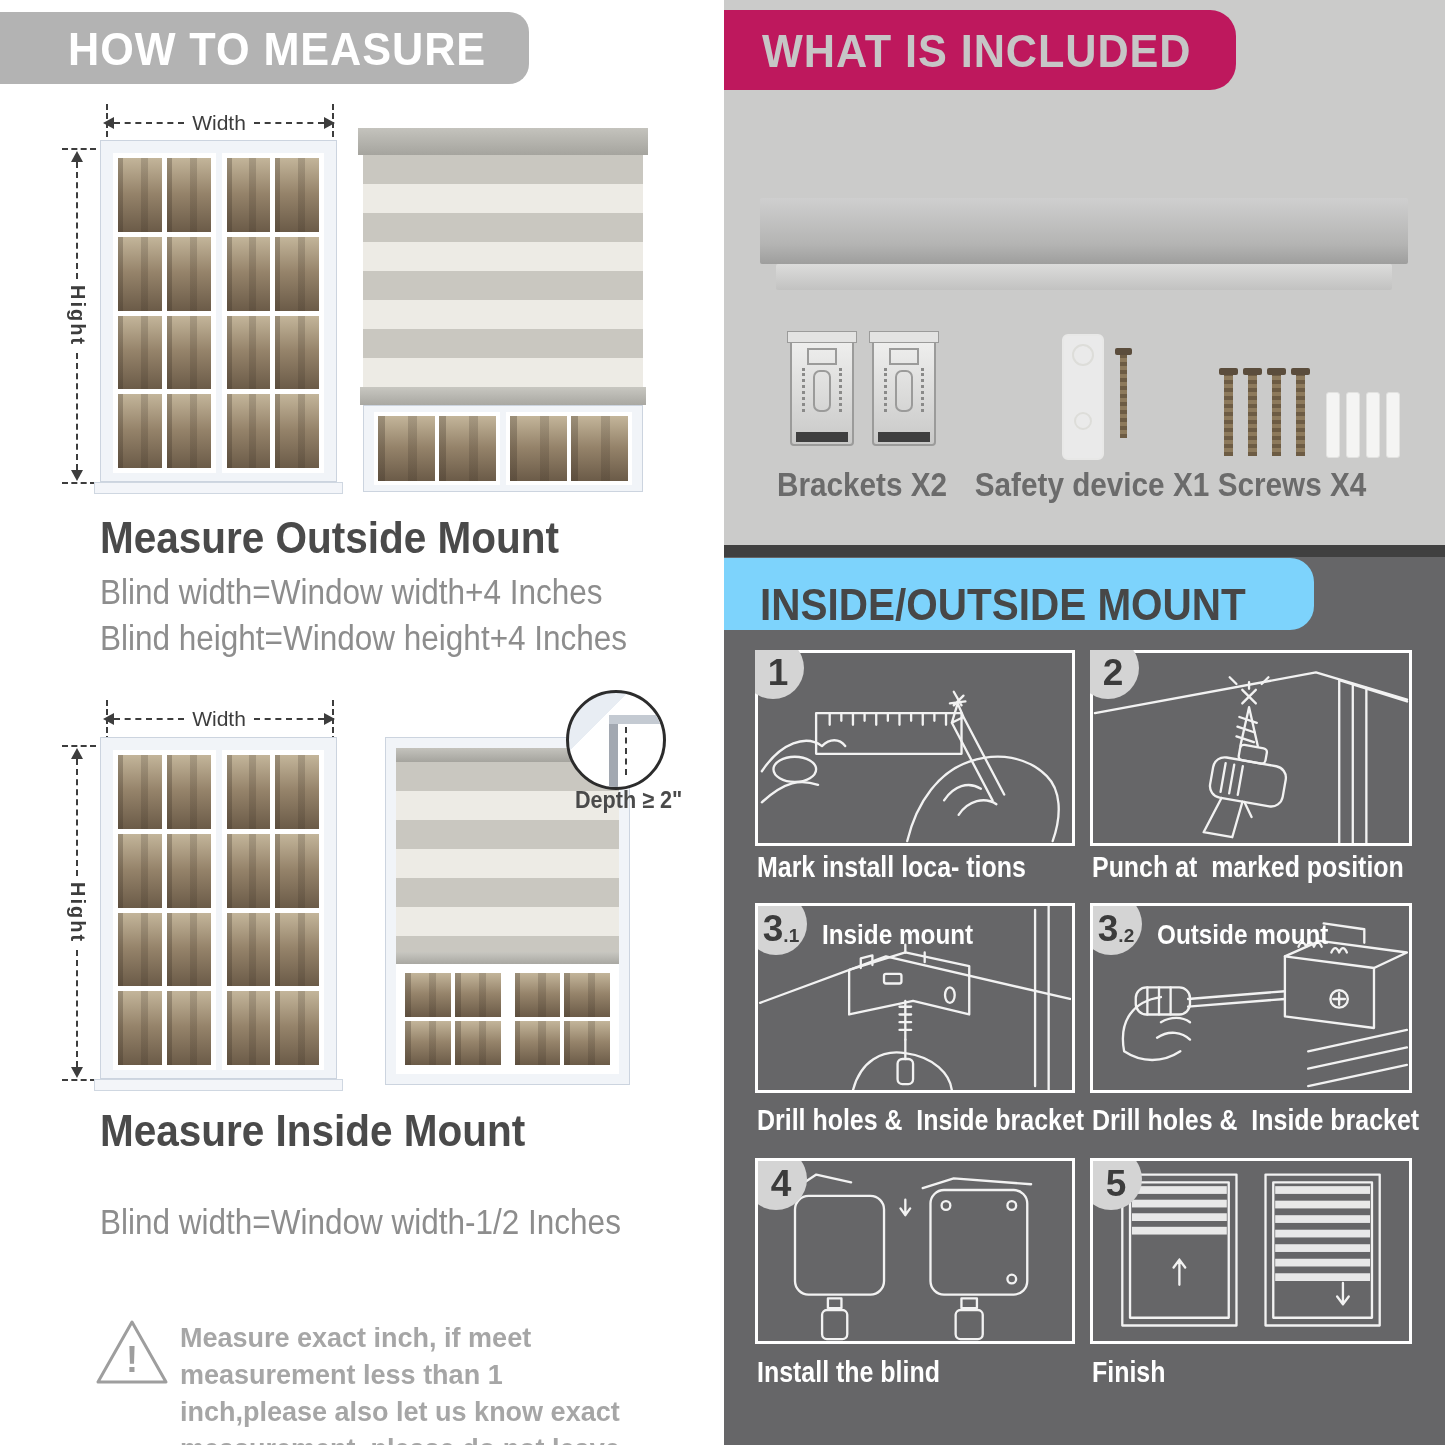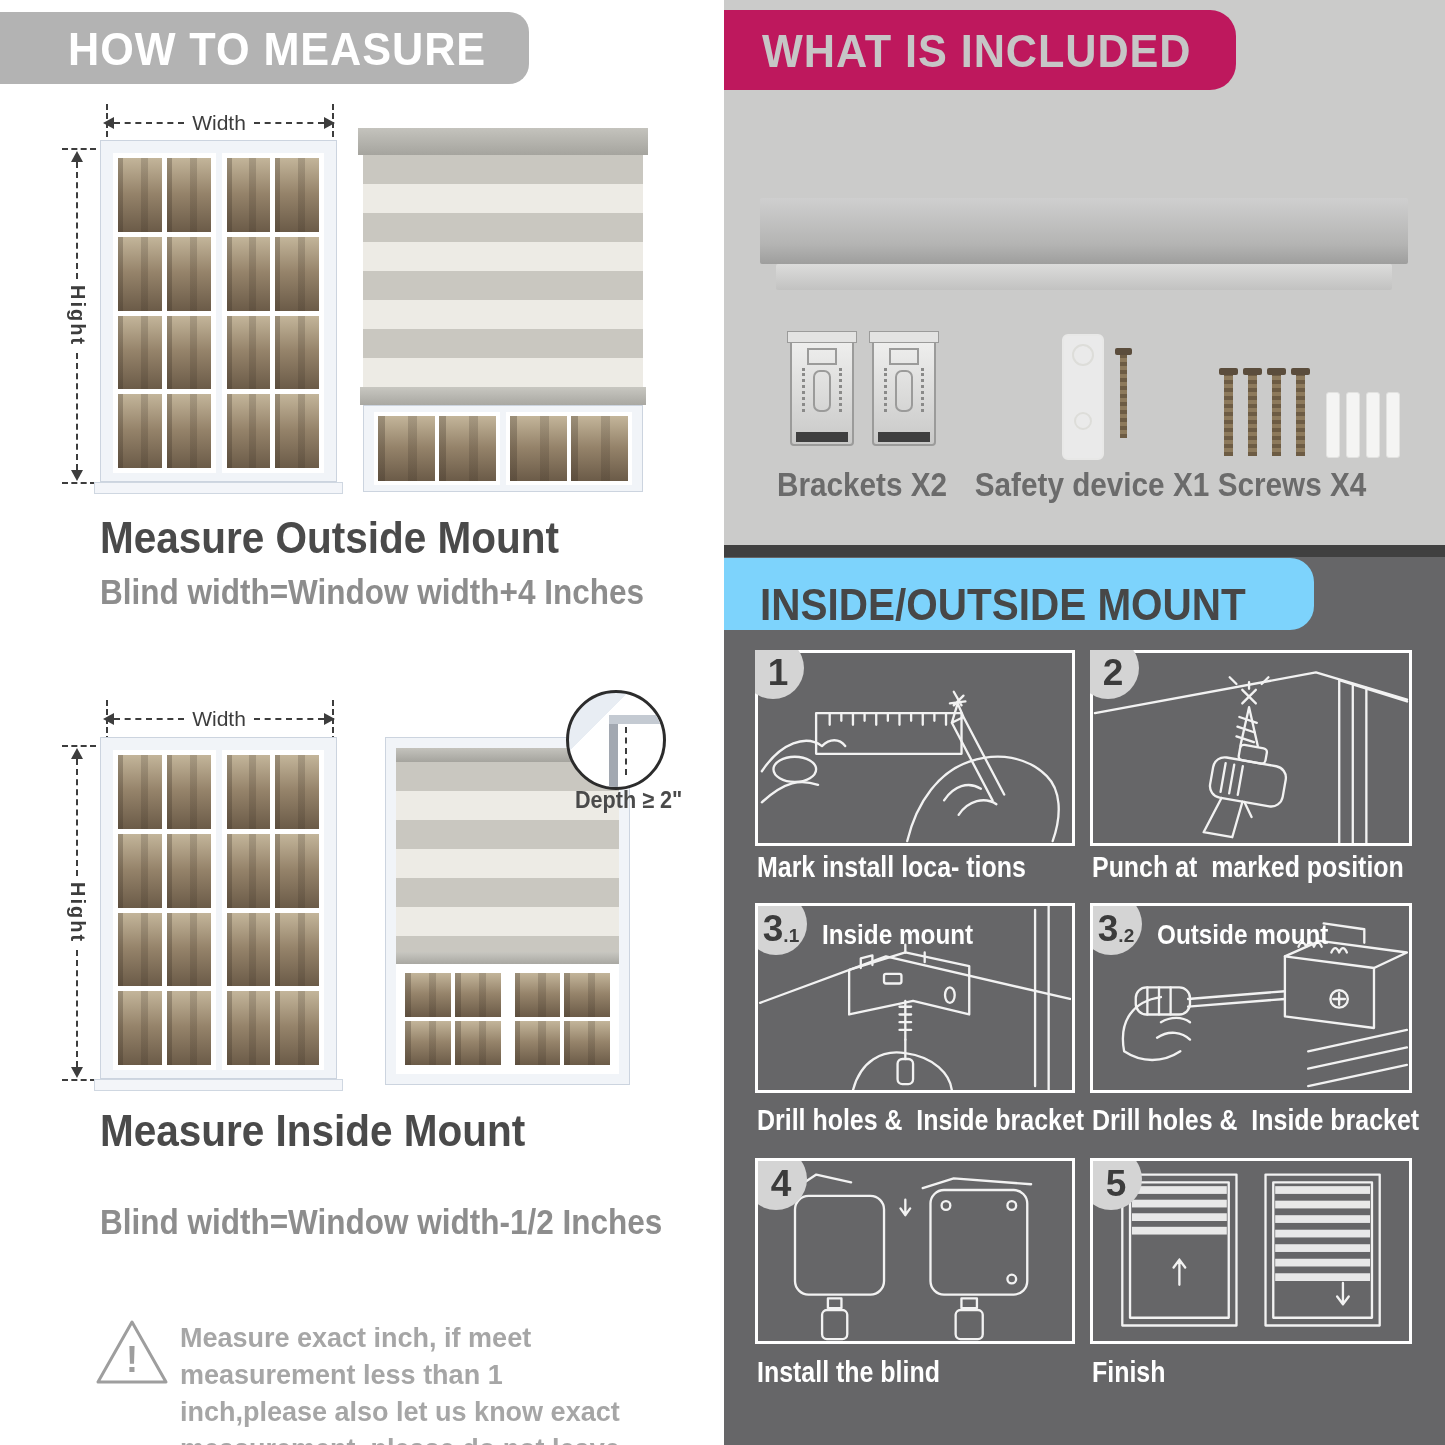--- a/index.html
+++ b/index.html
@@ -7,21 +7,21 @@
          font-family:"Liberation Sans",sans-serif;}
   .abs{position:absolute;}
 
   
   .hdr-left{left:0;top:12px;width:497px;height:72px;background:#b3b3b3;
             border-radius:0 20px 20px 0;display:flex;align-items:center;padding-left:32px;}
   .hdr-left span{color:#fff;font-weight:bold;font-size:47px;letter-spacing:1px;margin-left:36px;
                  transform:scaleX(.92);transform-origin:left center;display:inline-block;white-space:pre;}
 
   .title-dark{color:#4a4a4a;font-weight:bold;font-size:45px;}
-  .body-gray{color:#8d8d8d;font-weight:bold;font-size:35px;text-align:right;}
+  .body-gray{color:#8d8d8d;font-weight:normal;font-size:35px;text-align:right;}
   .cz{transform:scaleX(.9);transform-origin:left center;display:inline-block;white-space:pre;}
 
   
   .winframe{background:#f1f4f8;border:1px solid #ccd4df;box-sizing:border-box;
             padding:12px 12px 8px 12px;display:flex;gap:6px;}
   .winframe .door{background:#fff;padding:5px;flex:1;display:grid;
                   grid-template-columns:1fr 1fr;grid-template-rows:repeat(4,1fr);gap:5px;}
   .pane{background:
         linear-gradient(90deg,rgba(55,45,35,.28) 0 12%,transparent 12% 52%,rgba(55,45,35,.20) 52% 68%,transparent 68%),
         linear-gradient(180deg,#c3b59a 0%,#95836a 48%,#6b5b48 100%);}
@@ -165,20 +165,23 @@
           <div class="pane"></div>
         </div>
     </div>
   </div>
 
   <div class="abs title-dark" style="left:100px;top:512px;">
     <span class="cz">Measure Outside Mount</span>
   </div>
   <div class="abs body-gray" style="left:100px;top:572px;">
     <span class="cz">Blind width=Window width+4 Inches</span>
+  </div>
+  <div class="abs body-gray" style="left:100px;top:618px;">
+    <span class="cz">Blind height=Window height+4 Inches</span>
   </div>
 
   <div class="abs vterm" style="left:106px;top:700px;height:42px;"></div>
   <div class="abs vterm" style="left:332px;top:700px;height:42px;"></div>
   <div class="abs harrow" style="left:103px;top:708px;width:232px;">
     <div class="tri-l"></div>
       <div class="dash"></div>
     <span class="lbl">Width</span>
     <div class="dash"></div>
       <div class="tri-r"></div>

